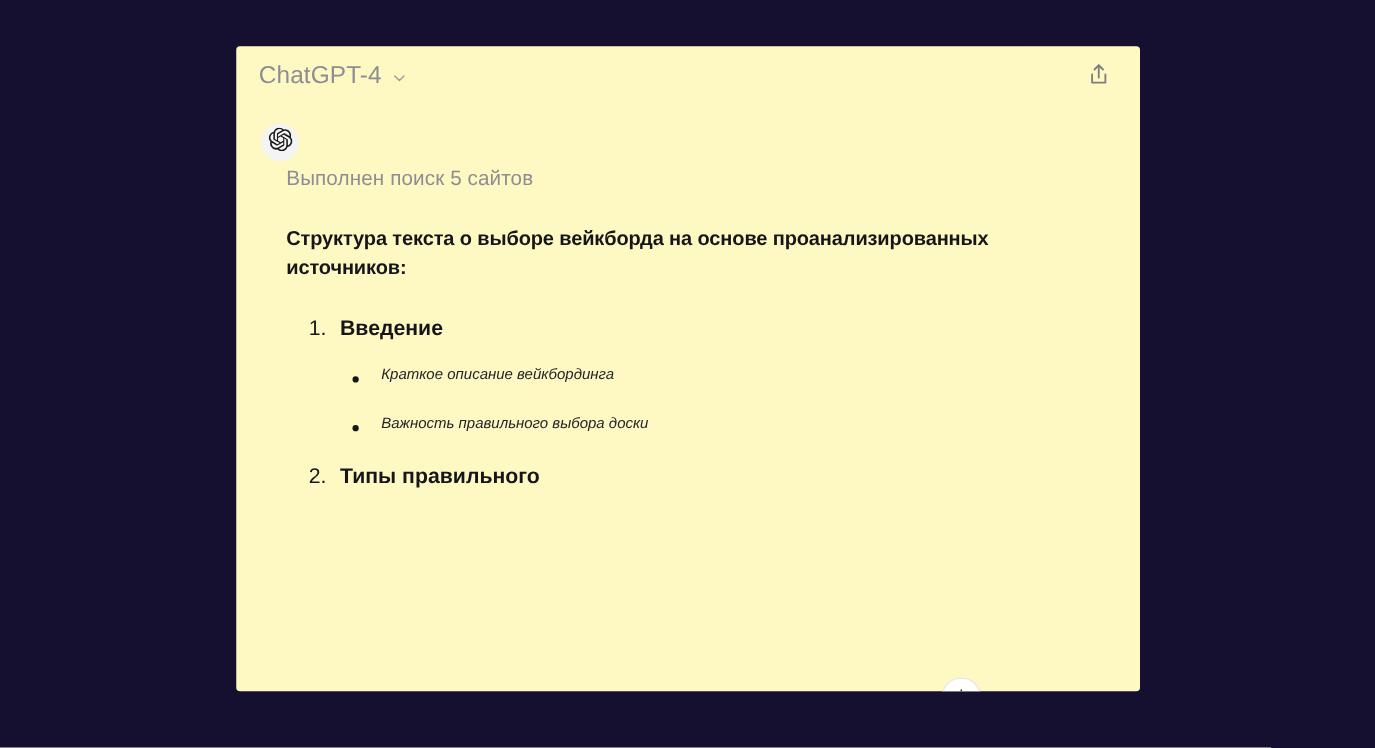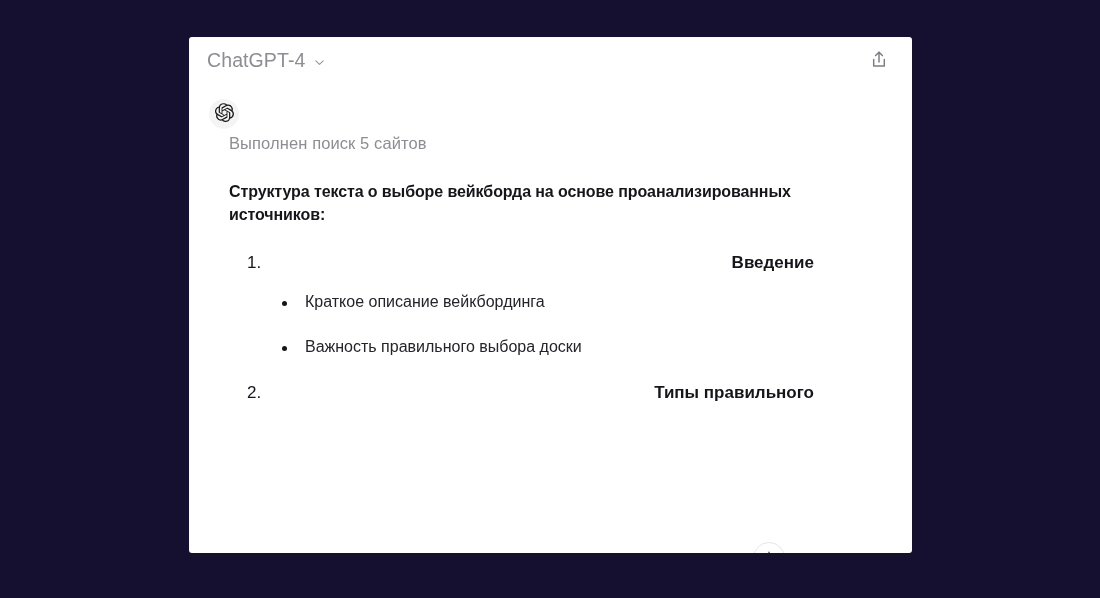--- a/index.html
+++ b/index.html
@@ -16,21 +16,21 @@
     position: relative;
   }
 
   
   #chat-card {
     position: absolute;
     left: 189px;
     top: 37px;
     width: 723px;
     height: 516px;
-    background: #ffffff;
+    background: #fef9c3;
     border-radius: 3px;
     overflow: hidden;
   }
 
   
   #card-header {
     position: relative;
     height: 48px;
     padding: 0 18px 0 16px;
     display: flex;
@@ -142,34 +142,34 @@
     font-size: 17px;
     color: #16161a;
     line-height: 1.55;
   }
   .outline-title {
     font-size: 17px;
     font-weight: bold;
     color: #16161a;
     line-height: 1.55;
     display: block;
-    text-align: right;
   }
   ul.sub-list {
     list-style: none;
     margin: 13px 0 0 0;
     padding: 0;
   }
   ul.sub-list > li.sub-item {
     position: relative;
     padding-left: 33px;
-    font-size: 16px;
+    font-size: 12px;
     color: #24242a;
     line-height: 1.55;
     margin-bottom: 21px;
+    font-style: italic;
   }
   ul.sub-list > li.sub-item:last-child { margin-bottom: 0; }
   ul.sub-list > li.sub-item::before {
     content: "";
     position: absolute;
     left: 10px;
     top: 11px;
     width: 5px;
     height: 5px;
     border-radius: 50%;

